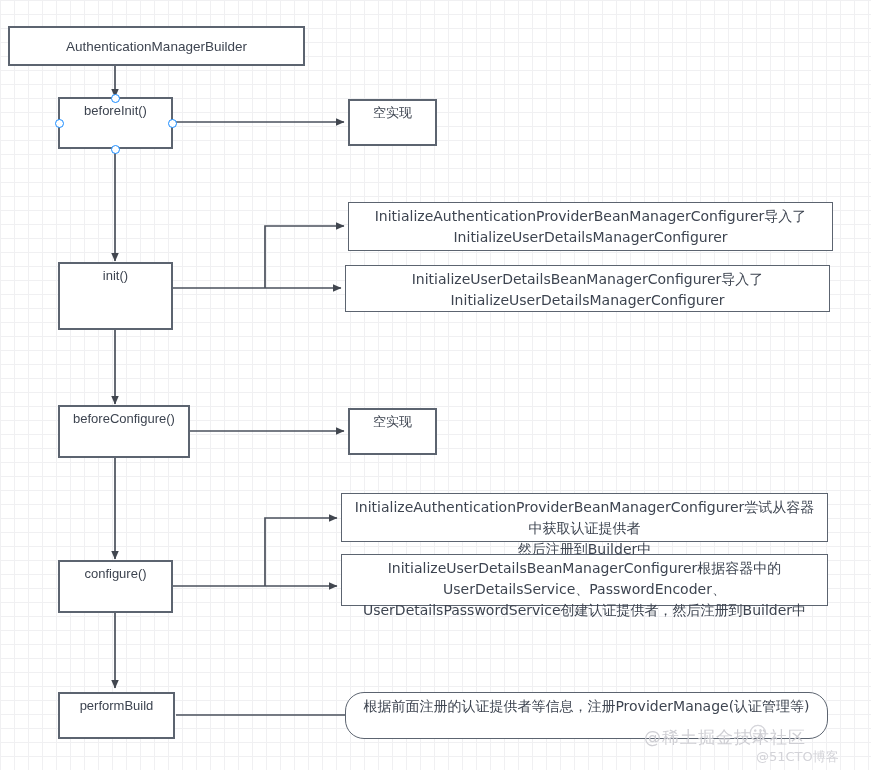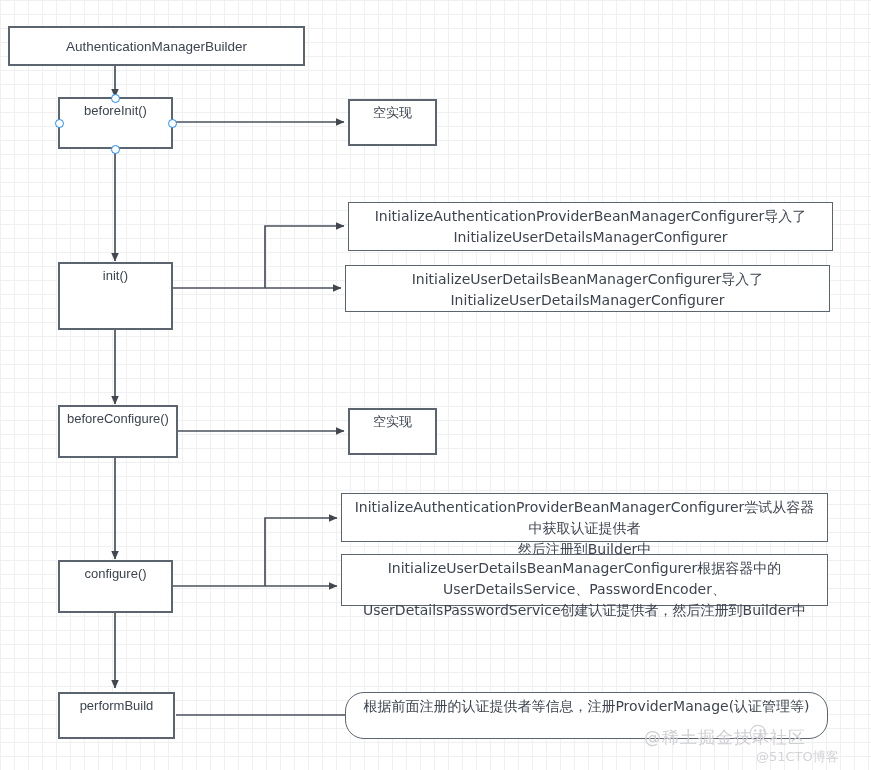--- a/index.html
+++ b/index.html
@@ -192,21 +192,21 @@
   <div class="node desc cjk thin" style="left:348px; top:202px; width:485px; height:49px;">
     <span>InitializeAuthenticationProviderBeanManagerConfigurer导入了
 InitializeUserDetailsManagerConfigurer</span>
   </div>
 
   <div class="node desc cjk thin" style="left:345px; top:265px; width:485px; height:47px;">
     <span>InitializeUserDetailsBeanManagerConfigurer导入了
 InitializeUserDetailsManagerConfigurer</span>
   </div>
 
-  <div class="node" style="left:58px; top:405px; width:120px; height:53px;">
+  <div class="node" style="left:58px; top:405px; width:132px; height:53px;">
     <span>beforeConfigure()</span>
   </div>
 
   <div class="node cjk" style="left:348px; top:408px; width:89px; height:47px;">
     <span>空实现</span>
   </div>
 
   <div class="node" style="left:58px; top:560px; width:115px; height:53px;">
     <span>configure()</span>
   </div>

